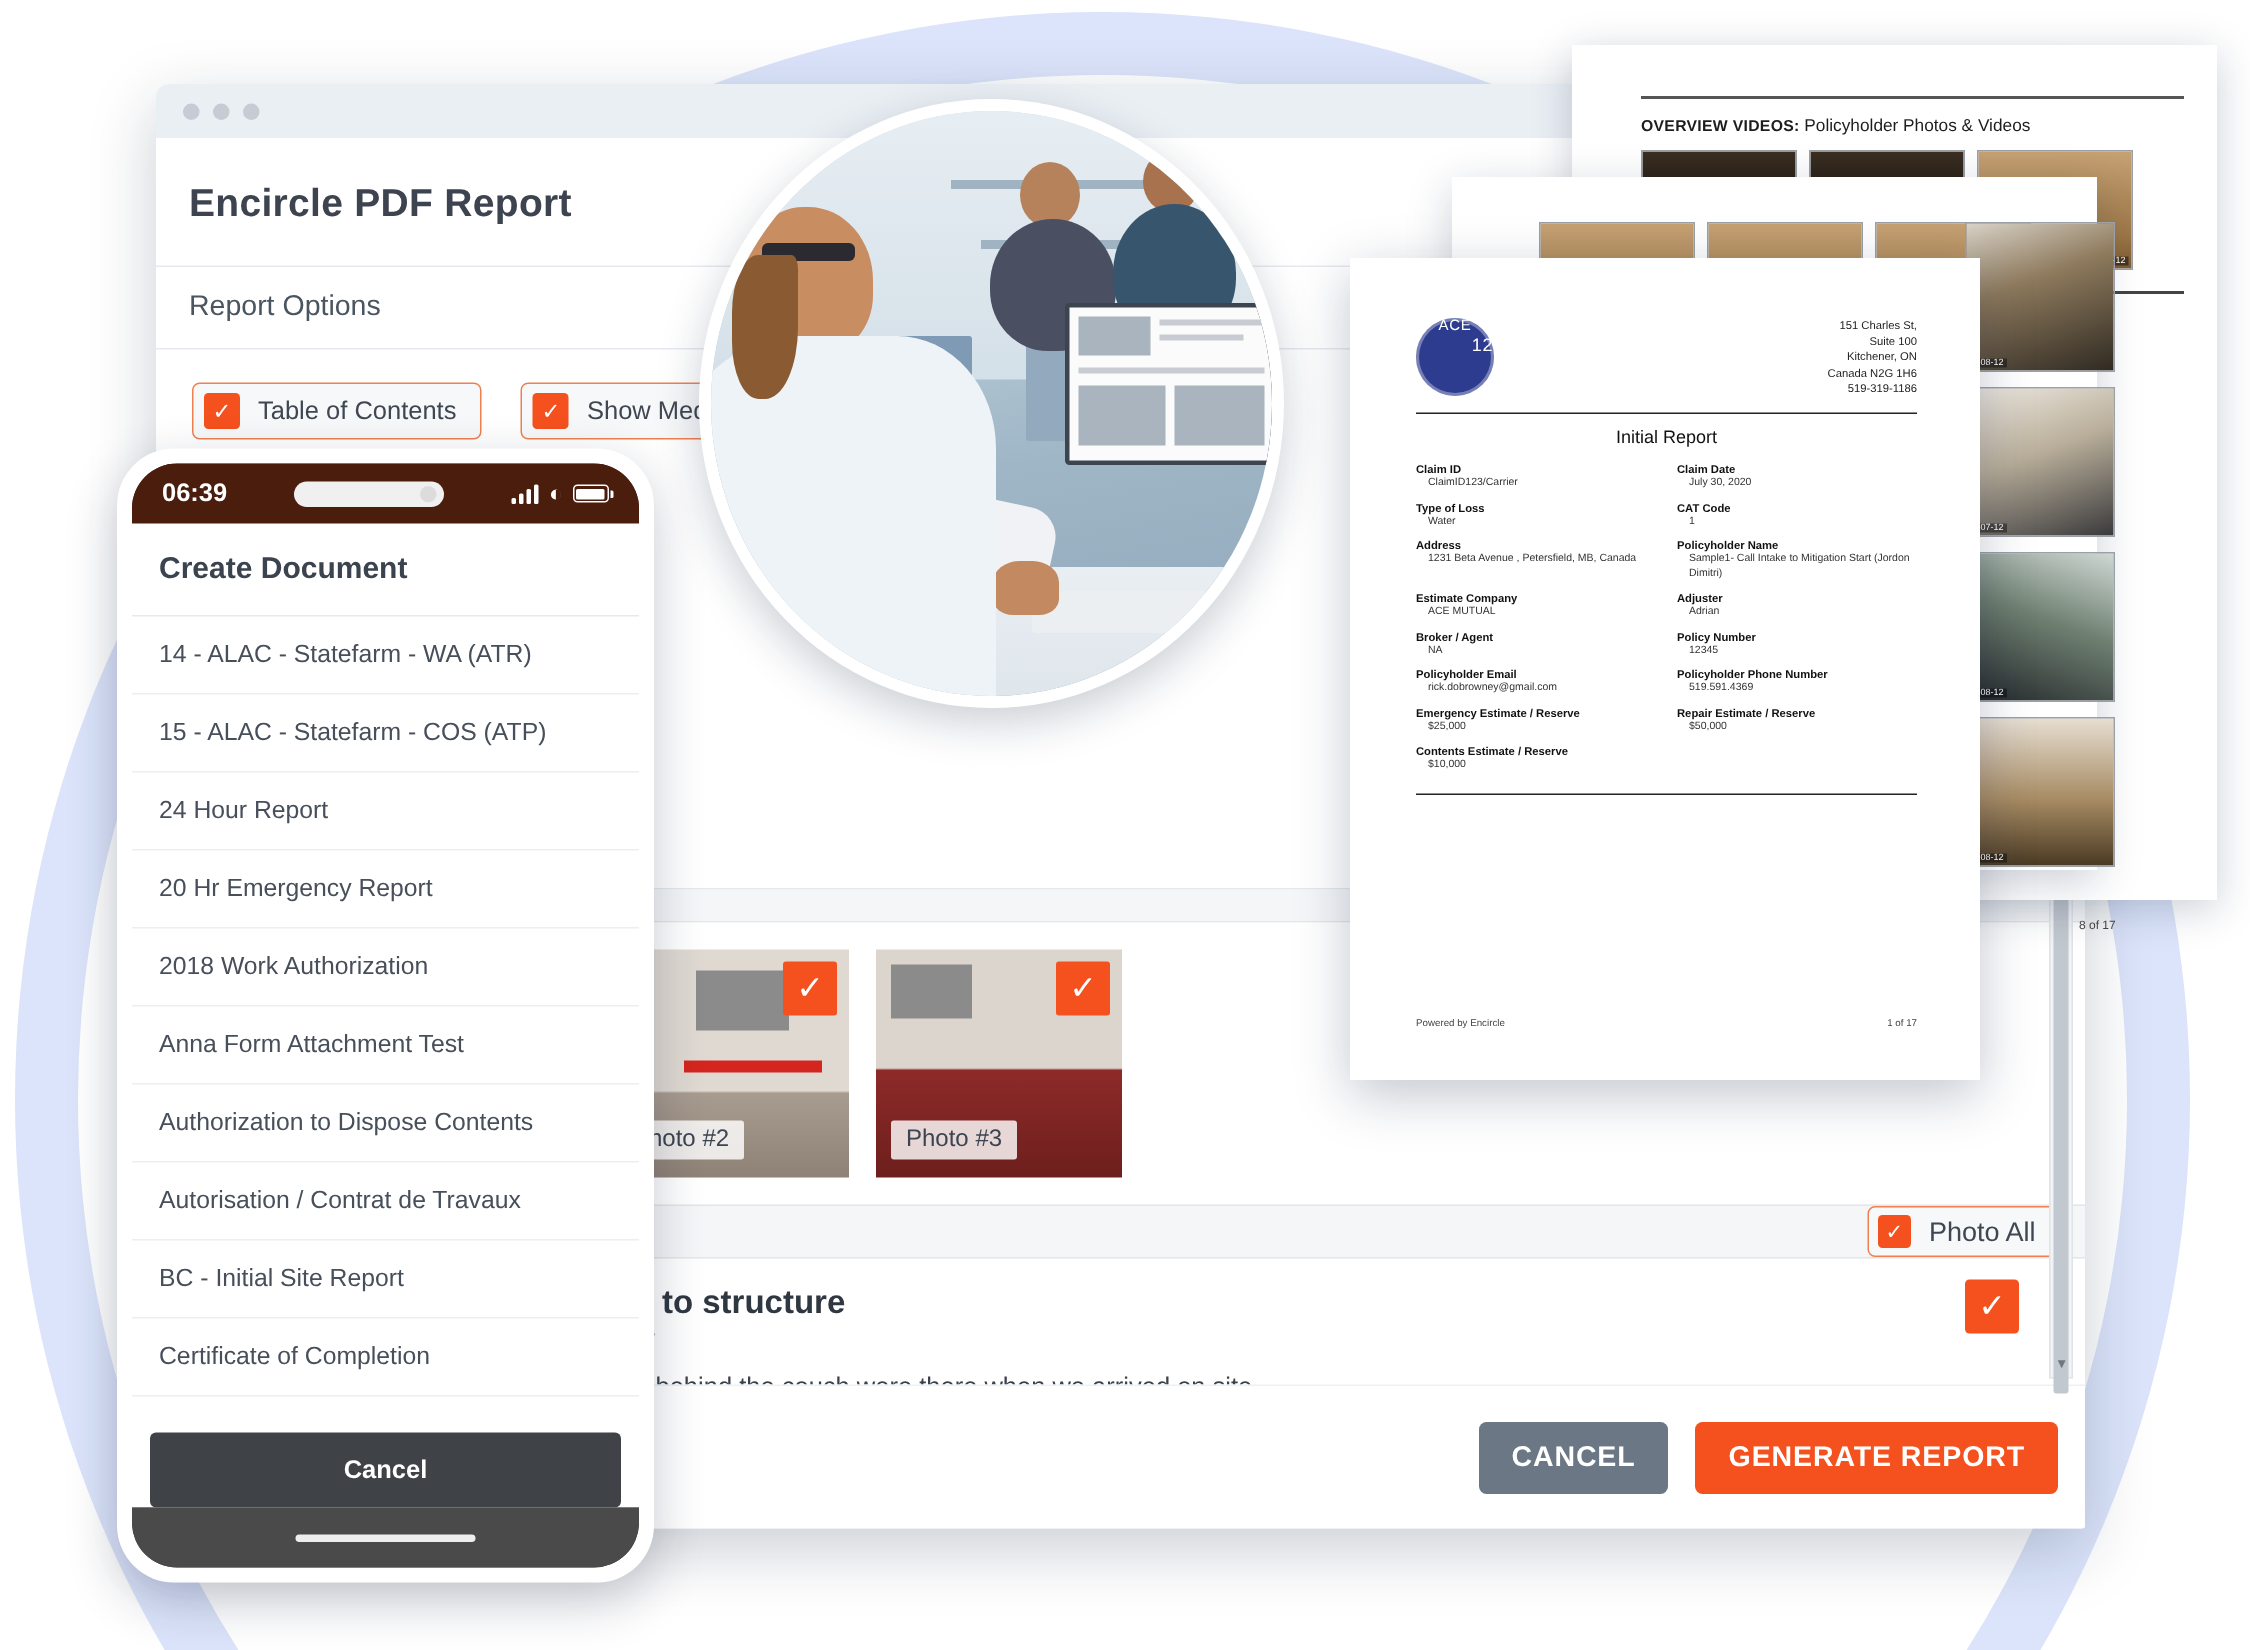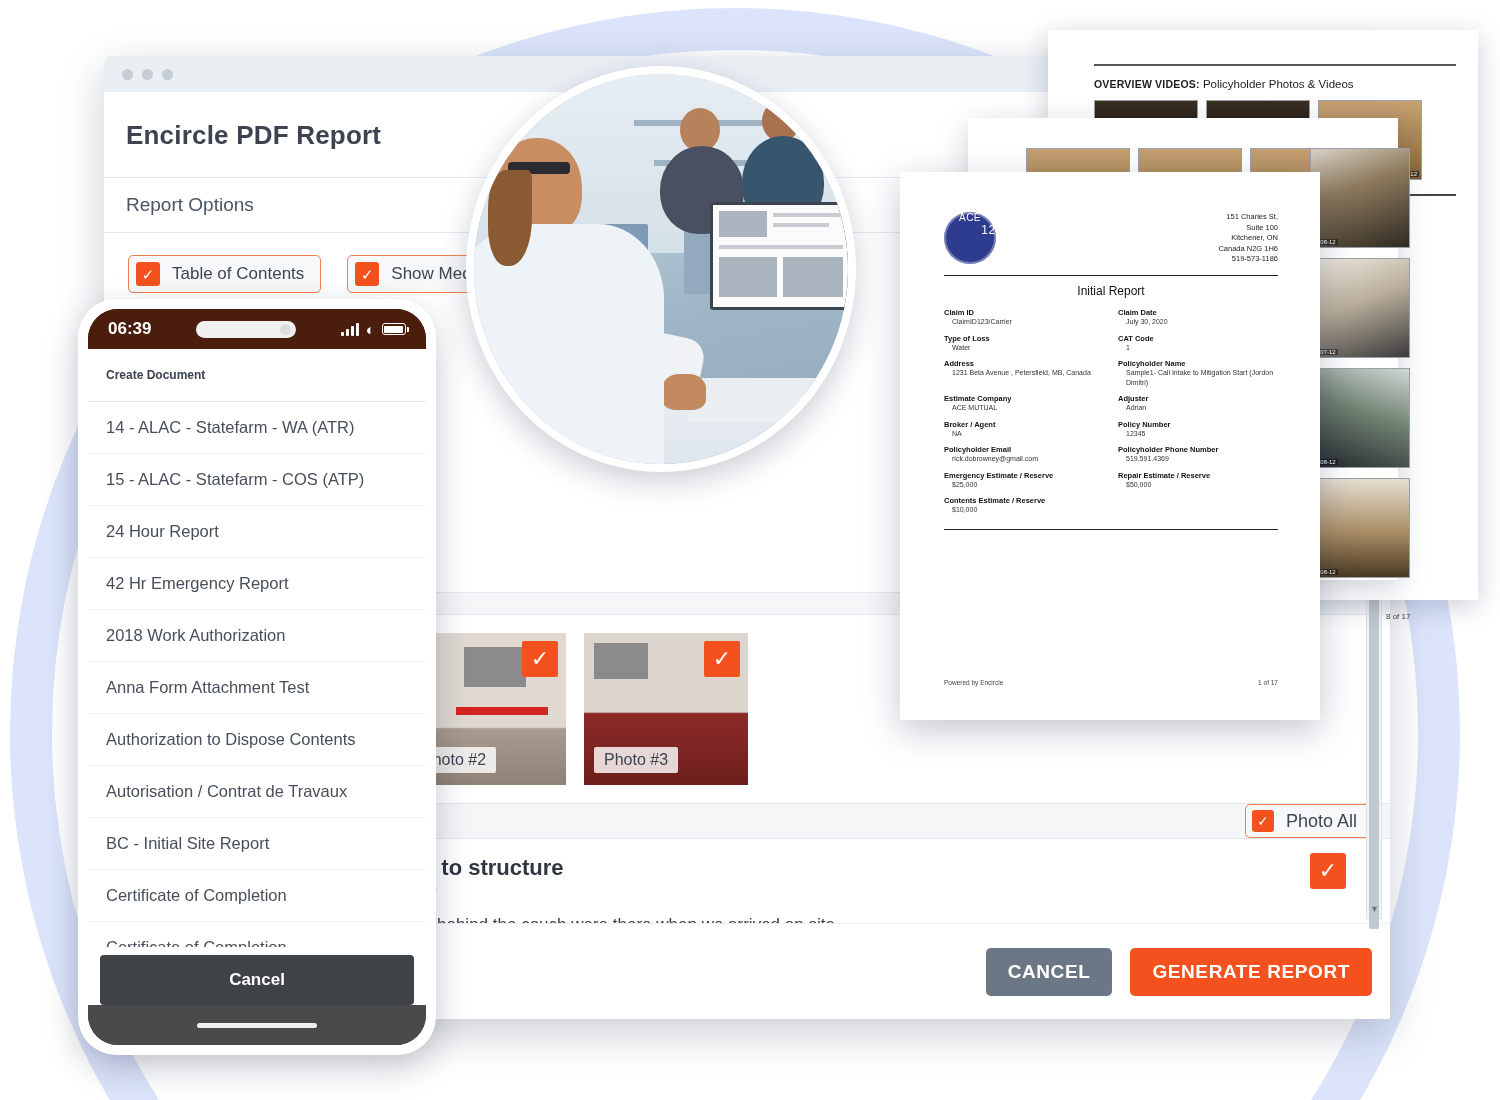--- a/index.html
+++ b/index.html
@@ -282,21 +282,21 @@
   .status-right { display:flex; align-items:center; gap:7px;}
   .sig { display:flex; align-items:flex-end; gap:2px; height:13px;}
   .sig i{ display:block; width:3px; background:#fff; border-radius:1px;}
   .sig i:nth-child(1){height:4px}.sig i:nth-child(2){height:7px}.sig i:nth-child(3){height:10px}.sig i:nth-child(4){height:13px}
   .wifi { font-size:15px; color:#fff; line-height:1;}
   .batt { width:24px; height:12px; border:1.6px solid #fff; border-radius:3px; position:relative;}
   .batt::after{content:""; position:absolute; right:-4px; top:3px; width:2px; height:5px; background:#fff; border-radius:0 1px 1px 0;}
   .batt i{ position:absolute; inset:1.5px; background:#fff; border-radius:1px;}
 
   .sheet { flex:1; background:#fff; display:flex; flex-direction:column; overflow:hidden; }
-  .sheet-title { font-size:12px; font-weight:bold; color:#3b434e; padding:19px 0 19px 18px; border-bottom:1px solid #e6e9ed;}
+  .sheet-title { font-size:20px; font-weight:bold; color:#3b434e; padding:19px 0 19px 18px; border-bottom:1px solid #e6e9ed;}
   .sheet-list { flex:1; overflow:hidden; }
   .sheet-item { font-size:16.5px; color:#474f5a; padding:16px 0 16px 18px; border-bottom:1px solid #eceef1; white-space:nowrap;}
   .sheet-cancel-wrap { padding:8px 12px 0; background:#fff;}
   .sheet-cancel {
     background:#3f4247; color:#fff; text-align:center; font-weight:bold; font-size:17px;
     padding:15px 0; border-radius:4px;
   }
   .home-bar-wrap { height:40px; background:#4a4a4a; display:flex; align-items:center; justify-content:center;}
   .home-bar { width:120px; height:5px; border-radius:3px; background:#eee;}
 </style>
@@ -460,21 +460,21 @@
   <div class="pdf-front">
     <div class="pdf-head">
       <div class="ace-logo">
         <span>ACE</span>
         <span>123</span>
       </div>
       <div class="addr" style="white-space:pre-line;">151 Charles St,
 Suite 100
 Kitchener, ON
 Canada N2G 1H6
-519-573-1186</div>
+519-319-1186</div>
     </div>
     <div class="pdf-hr"></div>
     <div class="pdf-title">Initial Report</div>
     <div class="field-grid">
       <div class="fld">
           <div class="lbl">Claim ID</div>
           <div class="val">ClaimID123/Carrier</div>
         </div>
       <div class="fld">
           <div class="lbl">Claim Date</div>
@@ -592,21 +592,21 @@
             </span>
         </span>
       </div>
 
       <div class="sheet">
         <div class="sheet-title">Create Document</div>
         <div class="sheet-list">
           <div class="sheet-item">14 - ALAC - Statefarm - WA (ATR)</div>
           <div class="sheet-item">15 - ALAC - Statefarm - COS (ATP)</div>
           <div class="sheet-item">24 Hour Report</div>
-          <div class="sheet-item">42 Hr Emergency Report</div>
+          <div class="sheet-item">20 Hr Emergency Report</div>
           <div class="sheet-item">2018 Work Authorization</div>
           <div class="sheet-item">Anna Form Attachment Test</div>
           <div class="sheet-item">Authorization to Dispose Contents</div>
           <div class="sheet-item">Autorisation / Contrat de Travaux</div>
           <div class="sheet-item">BC - Initial Site Report</div>
           <div class="sheet-item">Certificate of Completion</div>
           <div class="sheet-item">Certificate of Completion</div>
         </div>
         <div class="sheet-cancel-wrap">
           <div class="sheet-cancel">Cancel</div>

